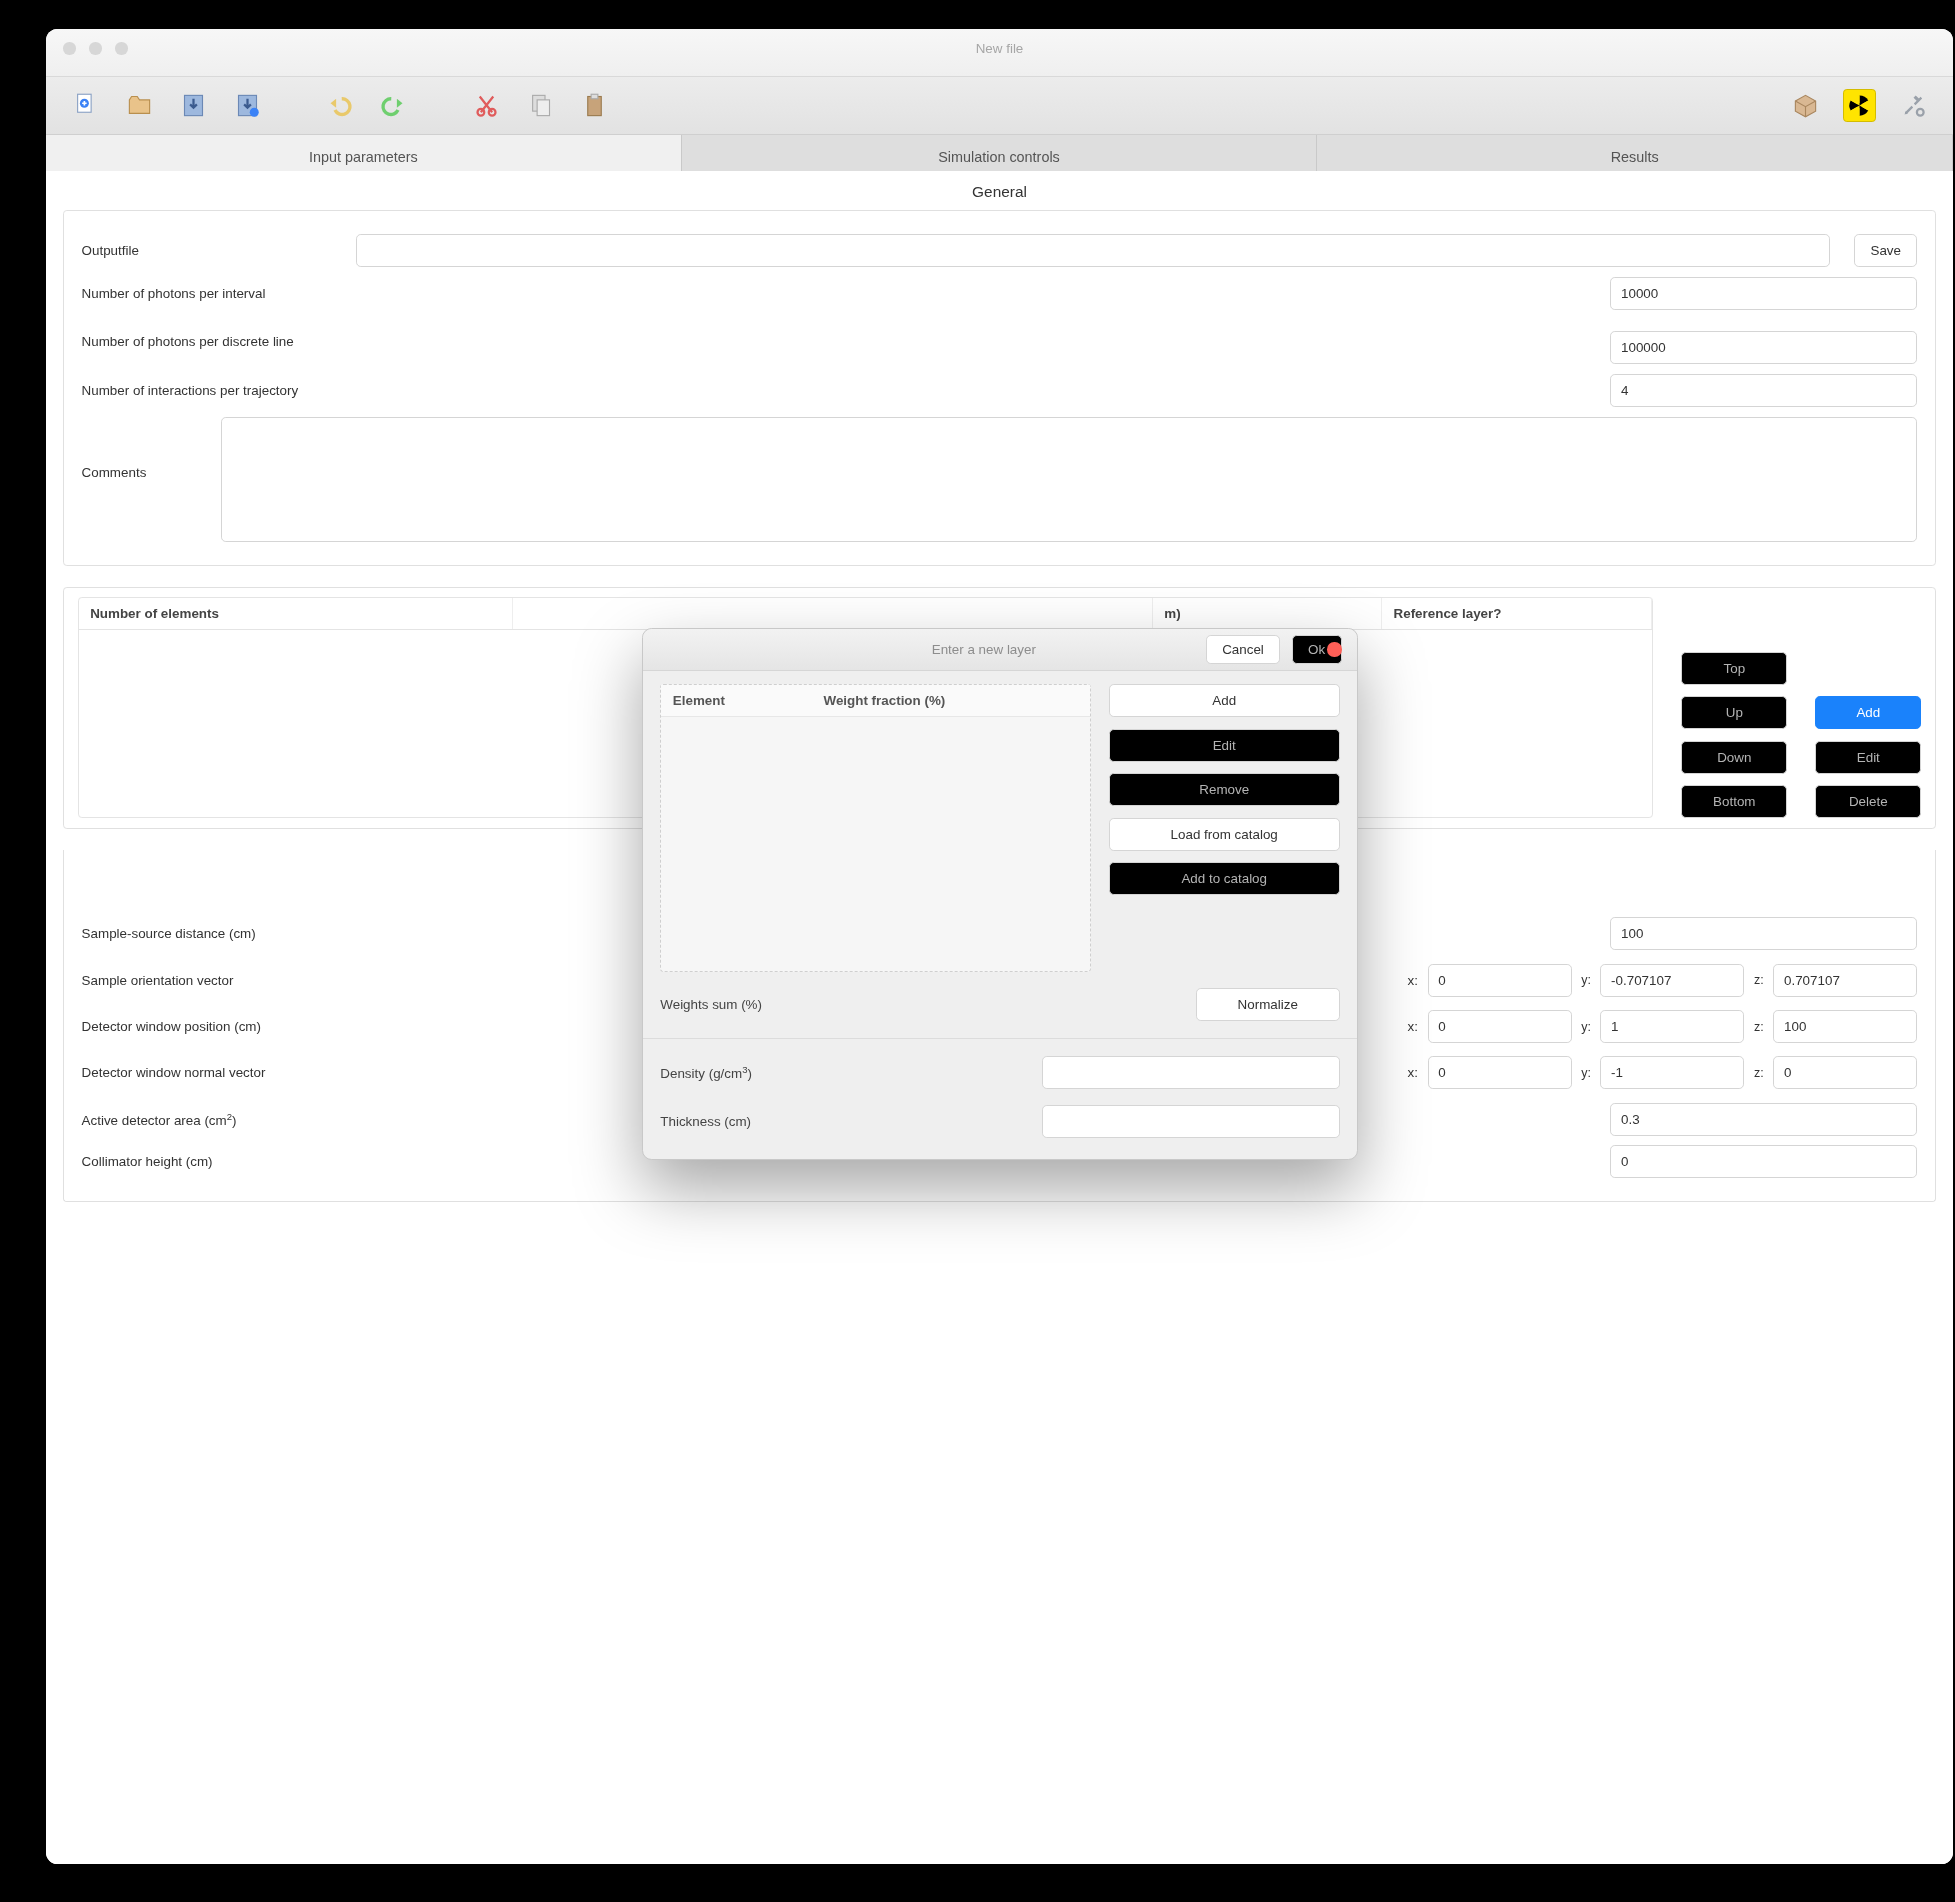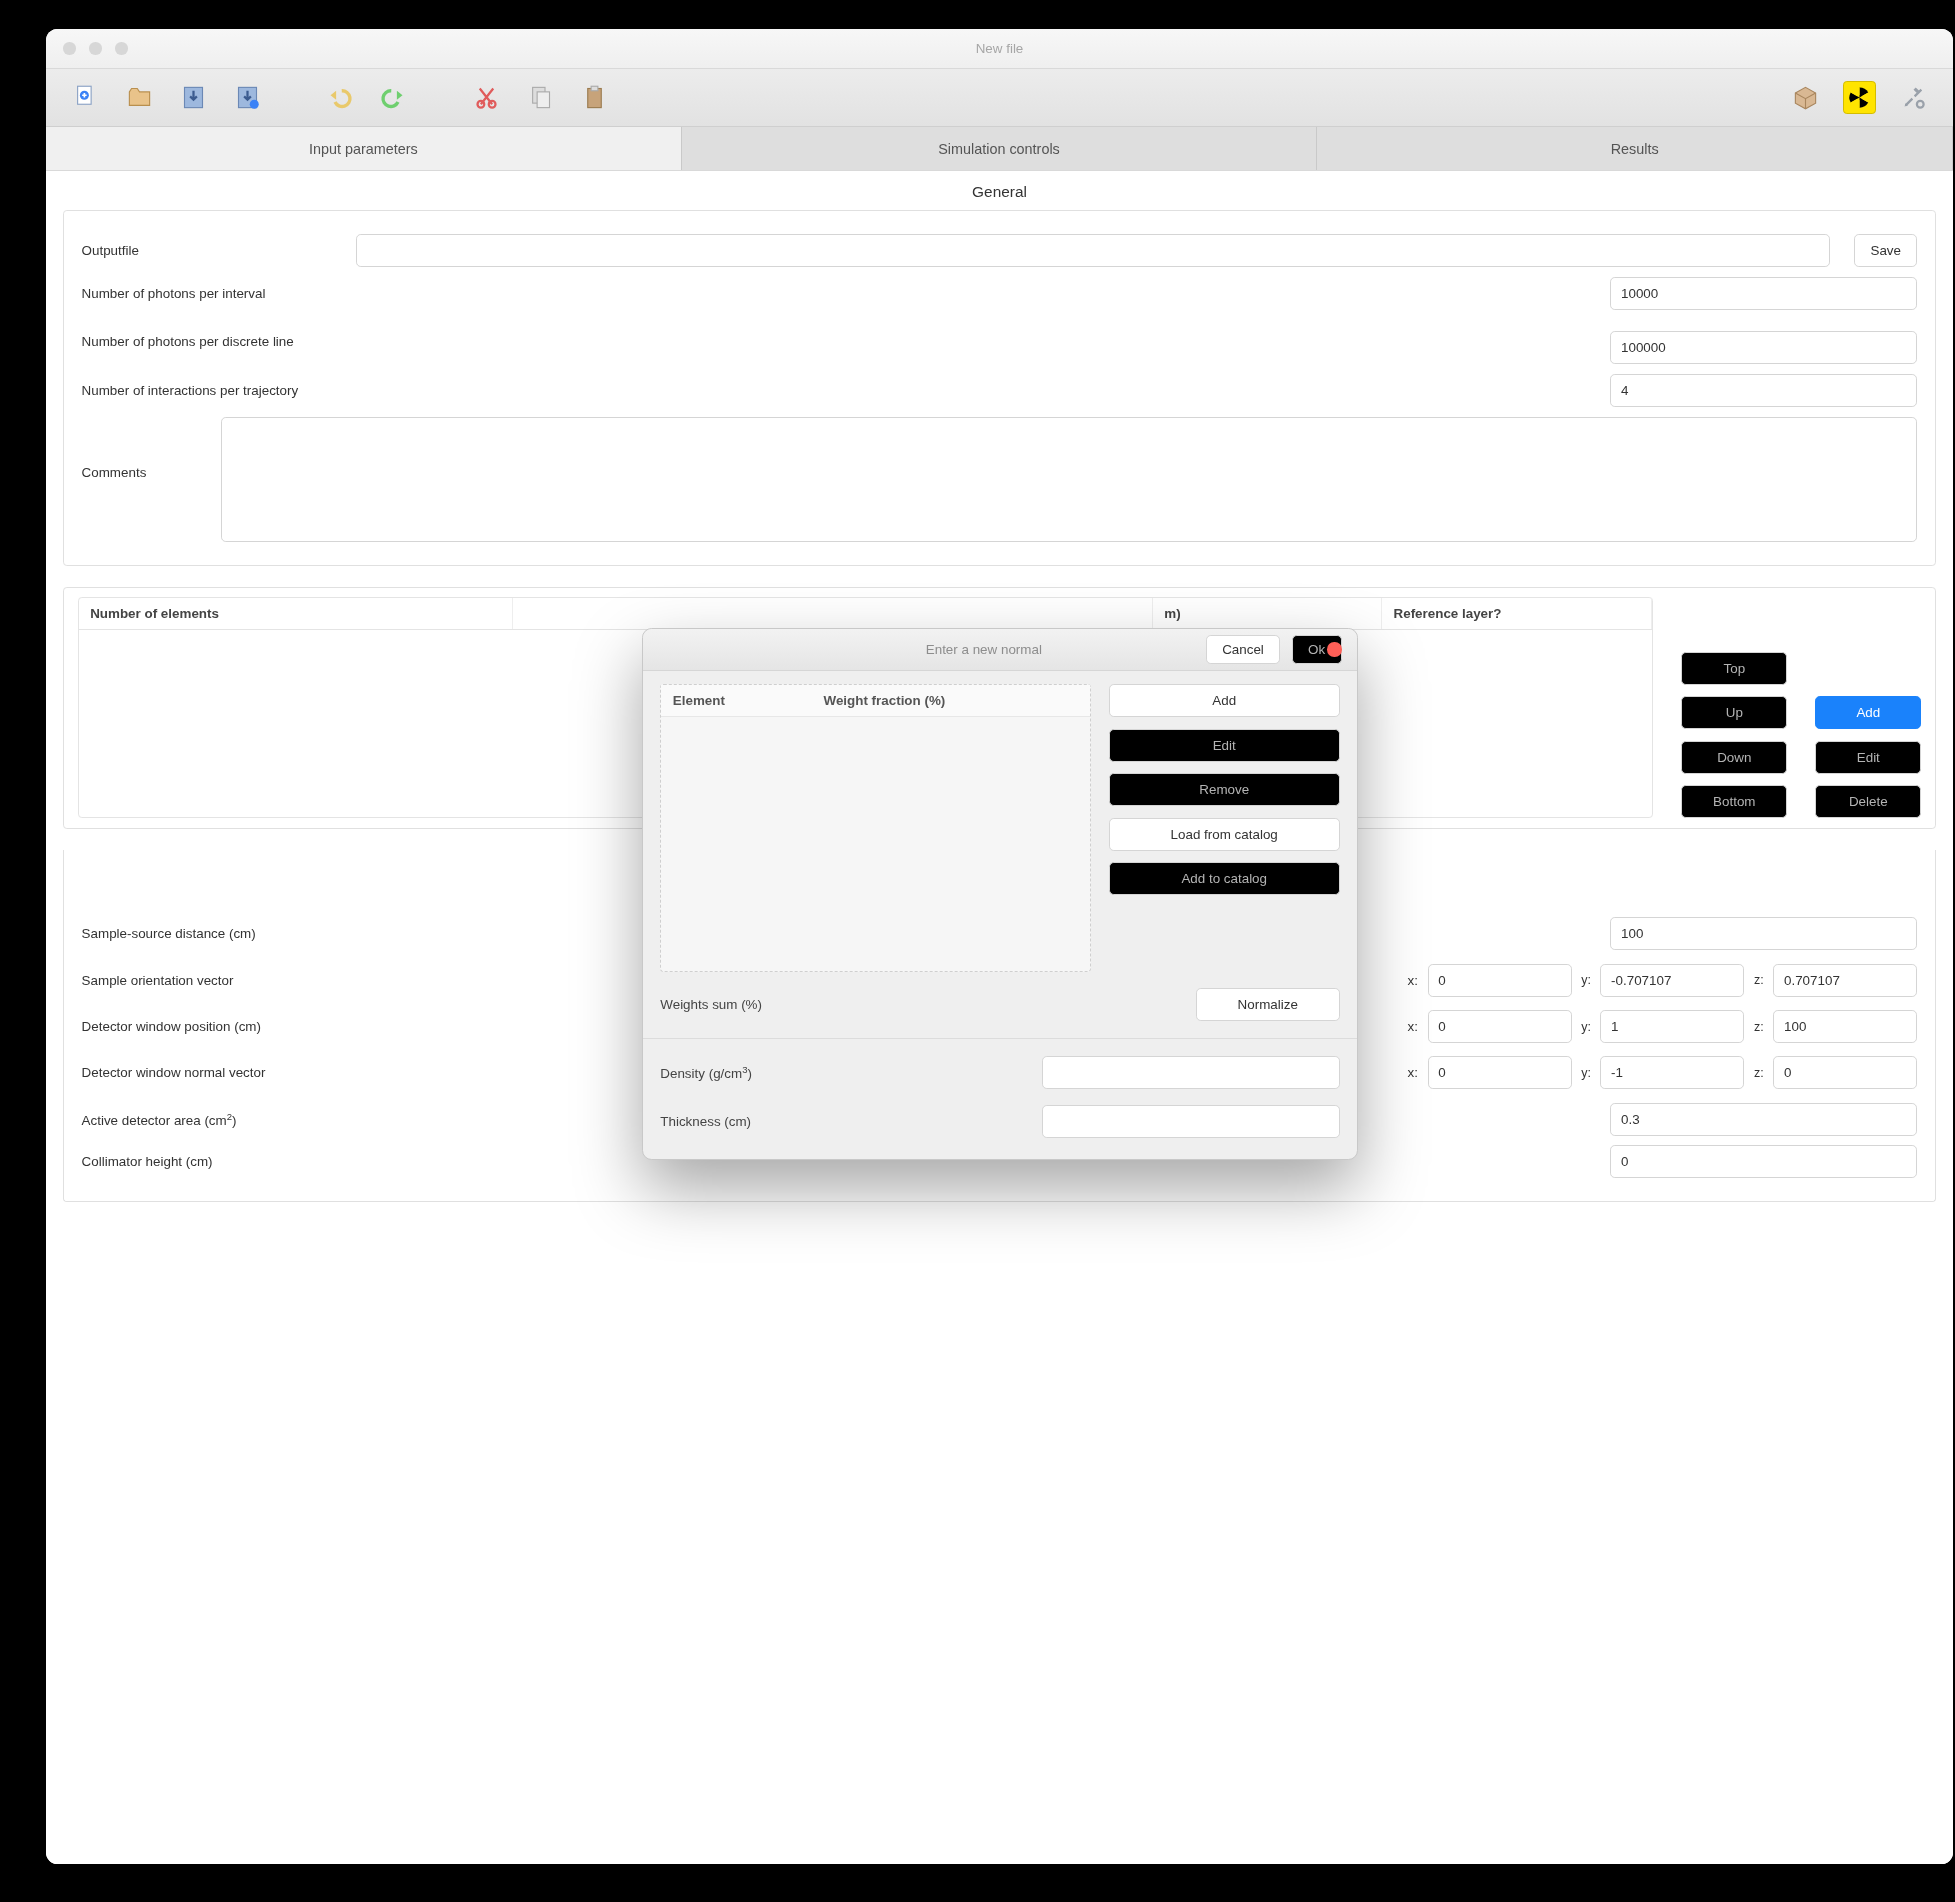--- a/index.html
+++ b/index.html
@@ -16,21 +16,21 @@
   .outer {
     position: absolute;
     left: 46px; top: 29px;
     width: 1907px; height: 1835px;
     background: #fff;
     border-radius: 11.5px;
     box-shadow: 0 29px 77px rgba(0,0,0,0.55);
     overflow: hidden;
   }
   .titlebar {
-    height: 40px;
+    height: 48px;
     background: linear-gradient(#f7f7f7,#efefef);
     border-bottom: 1px solid #d9d9d9;
     position: relative;
     text-align: center;
     line-height: 40px;
     color: #a6a6a6;
     font-size: 13.4px;
   }
   .traffic { position: absolute; left: 17.3px; top: 13.4px; display: flex; gap: 13.4px; }
   .traffic span { width: 12.5px; height: 12.5px; border-radius: 50%; background:#d7d7d7; display:inline-block; }
@@ -325,21 +325,21 @@
 
       <div class="row">
         <label class="grow">Collimator height (cm)</label>
         <input type="text" style="width: 307px;" value="0">
       </div>
     </div>
   </div>
 
   <div class="dialog">
     <div class="dialog-titlebar">
-      <span class="dtitle">Enter a new normal</span>
+      <span class="dtitle">Enter a new layer</span>
       <button class="btn" style="height:29px">Cancel</button>
       <button class="btn disabled" style="height:29px">Ok</button>
       <span class="close-dot"></span>
     </div>
     <div class="dialog-body">
       <div class="dialog-grid">
         <div style="flex:1">
           <div class="elem-table">
             <div class="head">
               <div style="flex:1">Element</div>

